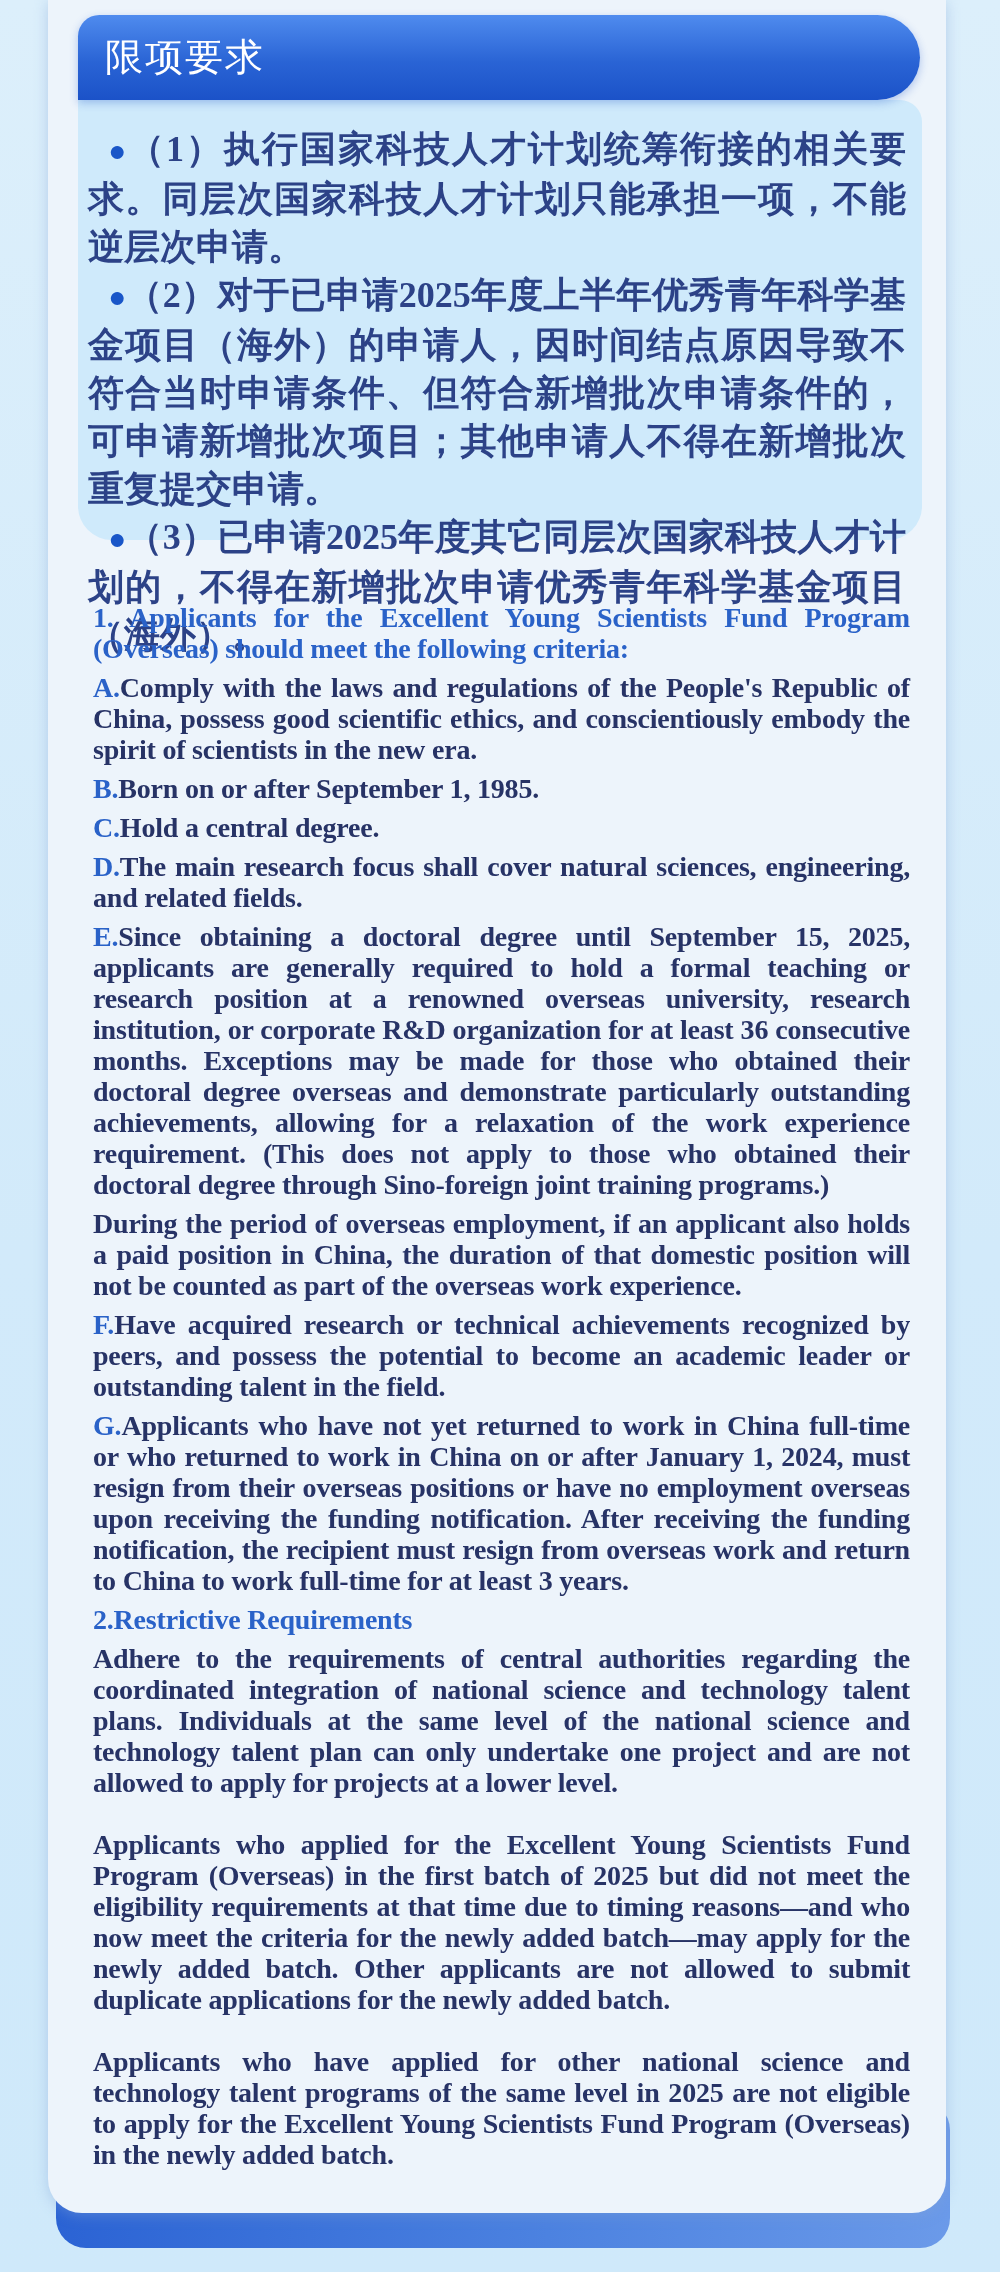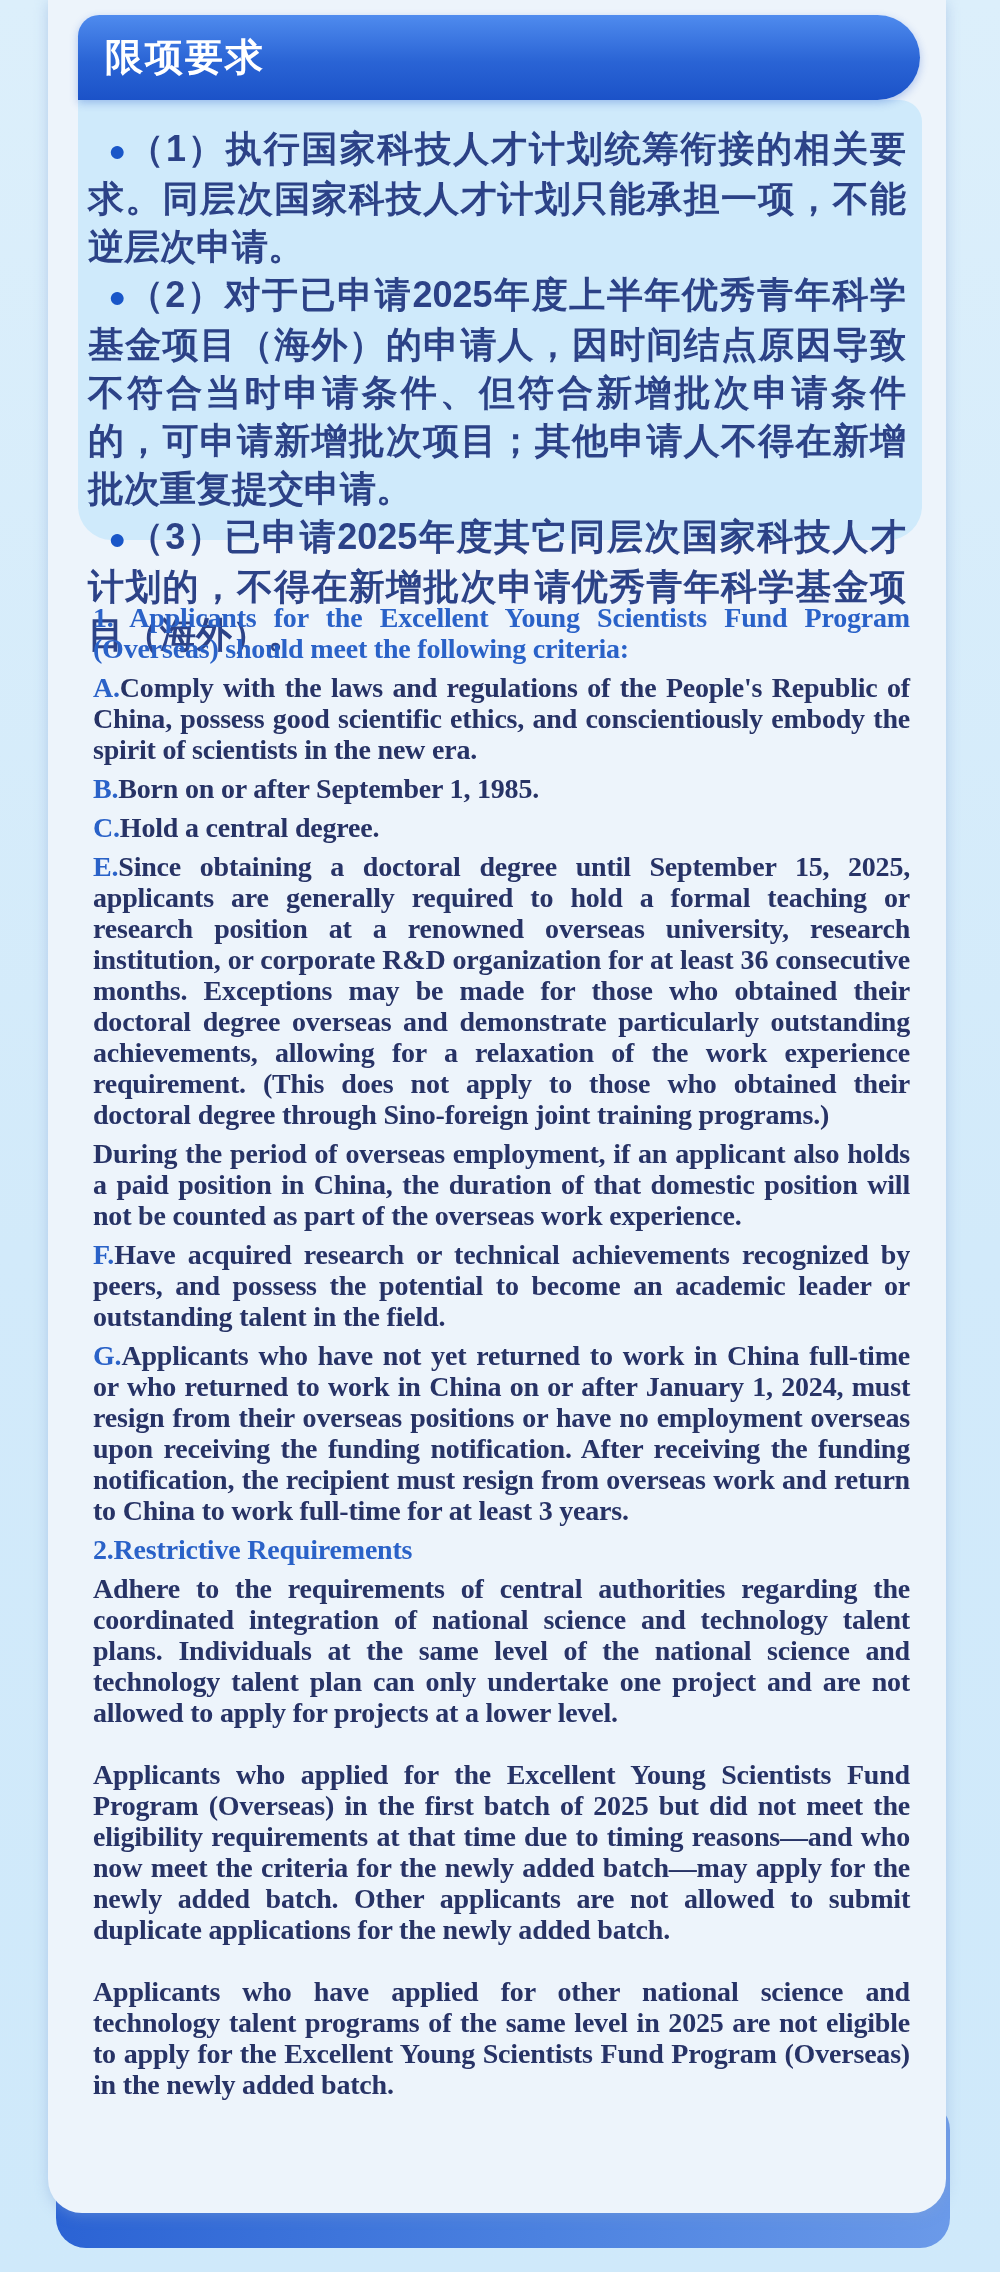--- a/index.html
+++ b/index.html
@@ -19,30 +19,30 @@
     box-shadow:0 2px 14px rgba(130,165,215,0.45);
   }
   .badge {
     position:absolute; left:78px; top:15px; width:842px; height:85px;
     box-sizing:border-box; padding-left:27px;
     display:flex; align-items:center; z-index:4;
     border-radius:22px 44px 44px 0;
     background:linear-gradient(180deg,#4f8bee 0%,#2a64d5 55%,#1b52c8 100%);
     box-shadow:0 3px 8px rgba(28,83,201,0.30);
   }
-  .badge-text { color:#ffffff; font-size:38px; font-weight:700; letter-spacing:2px; }
+  .badge-text { color:#ffffff; font-size:38px; font-weight:400; letter-spacing:2px; }
   .notice {
     position:absolute; left:78px; top:100px; width:844px; height:440px;
     box-sizing:border-box; padding:25px 16px 0 10px; z-index:3;
     background:#cfeafb; border-radius:0 22px 34px 34px;
   }
   .cn {
     margin:0; font-size:36px; line-height:48px; font-weight:600;
     color:#2c4287; text-align:justify; text-indent:20px;
-    font-family:Liberation Sans, sans-serif;
+    font-family:Liberation Serif, serif;
   }
   .cn .bullet { color:#1956c8; font-size:30px; }
   .en { position:absolute; left:85px; top:594px; width:833px; z-index:3; }
   .en p {
     margin:8px; font-family:"Liberation Serif","DejaVu Serif",serif;
     font-weight:700; font-size:28px; line-height:31px;
     color:#273366; text-align:justify; letter-spacing:-0.2px;
   }
   .en .h { color:#2a62c8; }
   .en .pfx { color:#2a62c8; }
@@ -64,20 +64,21 @@
     <p class="cn"><span class="bullet">●</span><span>（2）对于已申请2025年度上半年优秀青年科学基金项目（海外）的申请人，因时间结点原因导致不符合当时申请条件、但符合新增批次申请条件的，可申请新增批次项目；其他申请人不得在新增批次重复提交申请。</span></p>
     <p class="cn"><span class="bullet">●</span><span>（3）已申请2025年度其它同层次国家科技人才计划的，不得在新增批次申请优秀青年科学基金项目（海外）。</span></p>
   </div>
 
   <div class="en">
     <p class="h">1. Applicants for the Excellent Young Scientists Fund Program (Overseas) should meet the following criteria:</p>
 
     <p class="bp"><span class="pfx">A.</span><span>Comply with the laws and regulations of the People's Republic of China, possess good scientific ethics, and conscientiously embody the spirit of scientists in the new era.</span></p>
     <p class="bp"><span class="pfx">B.</span><span>Born on or after September 1, 1985.</span></p>
     <p class="bp"><span class="pfx">C.</span><span>Hold a central degree.</span></p>
+    <p class="bp"><span class="pfx">D.</span><span>The main research focus shall cover natural sciences, engineering, and related fields.</span></p>
     <p class="bp"><span class="pfx">E.</span><span>Since obtaining a doctoral degree until September 15, 2025, applicants are generally required to hold a formal teaching or research position at a renowned overseas university, research institution, or corporate R&amp;D organization for at least 36 consecutive months. Exceptions may be made for those who obtained their doctoral degree overseas and demonstrate particularly outstanding achievements, allowing for a relaxation of the work experience requirement. (This does not apply to those who obtained their doctoral degree through Sino-foreign joint training programs.)</span></p>
     <p class="bp"><span class="pfx"></span><span>During the period of overseas employment, if an applicant also holds a paid position in China, the duration of that domestic position will not be counted as part of the overseas work experience.</span></p>
     <p class="bp"><span class="pfx">F.</span><span>Have acquired research or technical achievements recognized by peers, and possess the potential to become an academic leader or outstanding talent in the field.</span></p>
     <p class="bp"><span class="pfx">G.</span><span>Applicants who have not yet returned to work in China full-time or who returned to work in China on or after January 1, 2024, must resign from their overseas positions or have no employment overseas upon receiving the funding notification. After receiving the funding notification, the recipient must resign from overseas work and return to China to work full-time for at least 3 years.</span></p>
 
     <p class="h">2.Restrictive Requirements</p>
     <p>Adhere to the requirements of central authorities regarding the coordinated integration of national science and technology talent plans. Individuals at the same level of the national science and technology talent plan can only undertake one project and are not allowed to apply for projects at a lower level.</p>
     <p class="gap">Applicants who applied for the Excellent Young Scientists Fund Program (Overseas) in the first batch of 2025 but did not meet the eligibility requirements at that time due to timing reasons—and who now meet the criteria for the newly added batch—may apply for the newly added batch. Other applicants are not allowed to submit duplicate applications for the newly added batch.</p>
     <p class="gap">Applicants who have applied for other national science and technology talent programs of the same level in 2025 are not eligible to apply for the Excellent Young Scientists Fund Program (Overseas) in the newly added batch.</p>
   </div>

